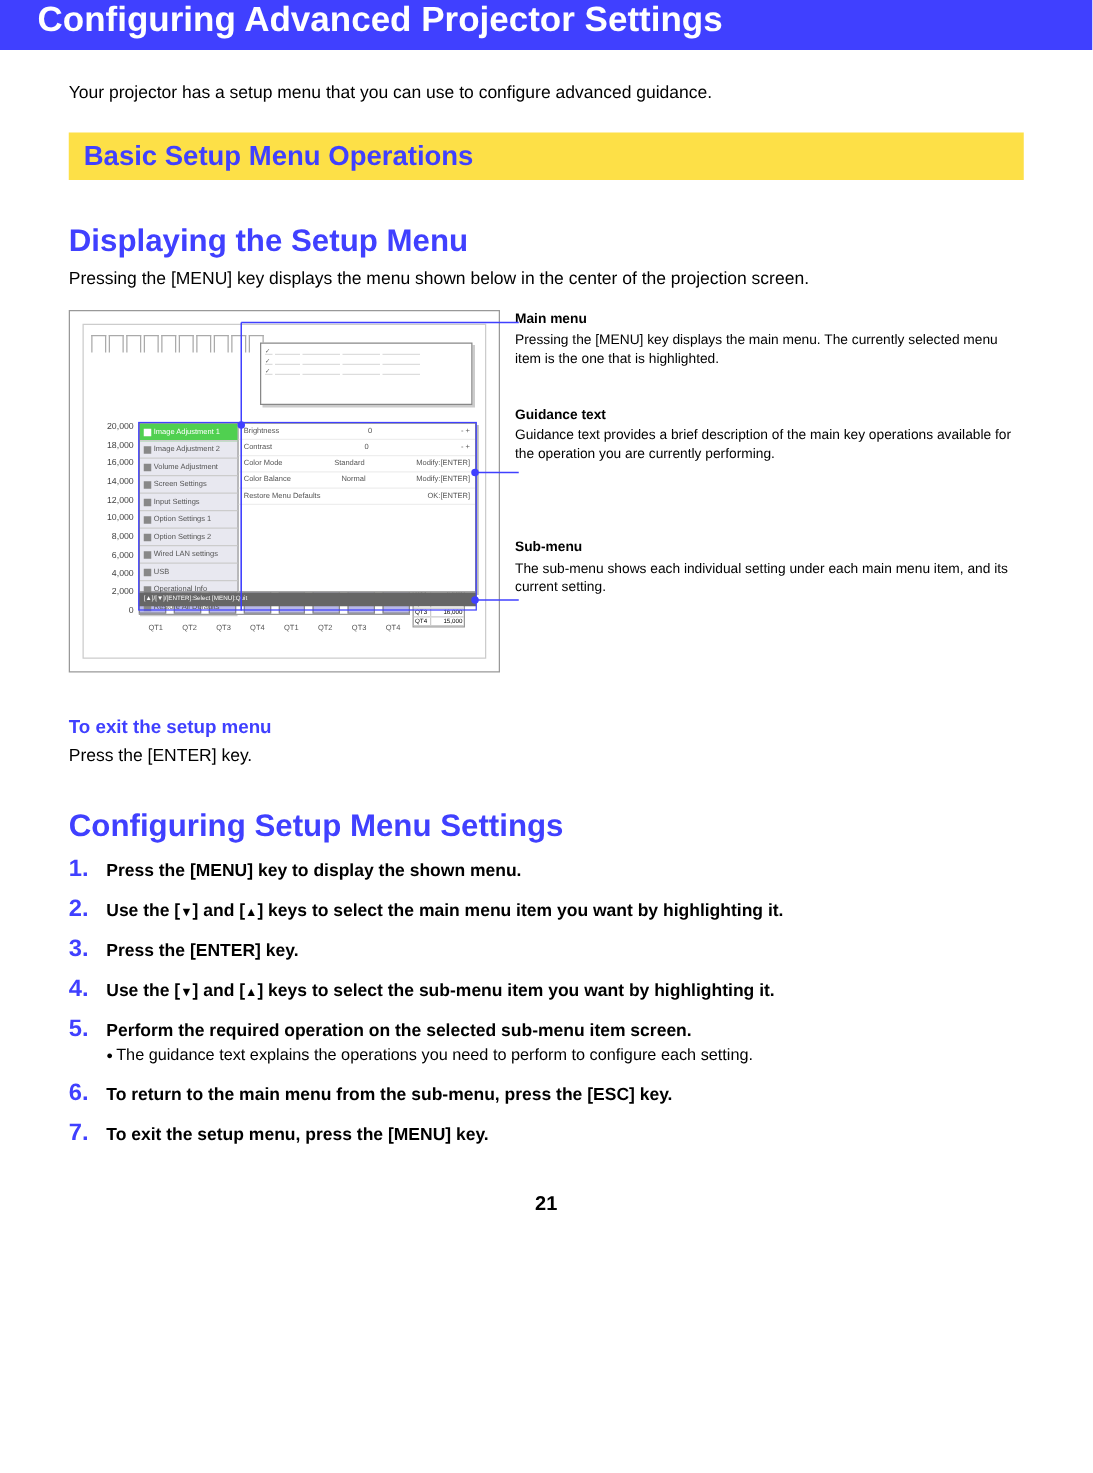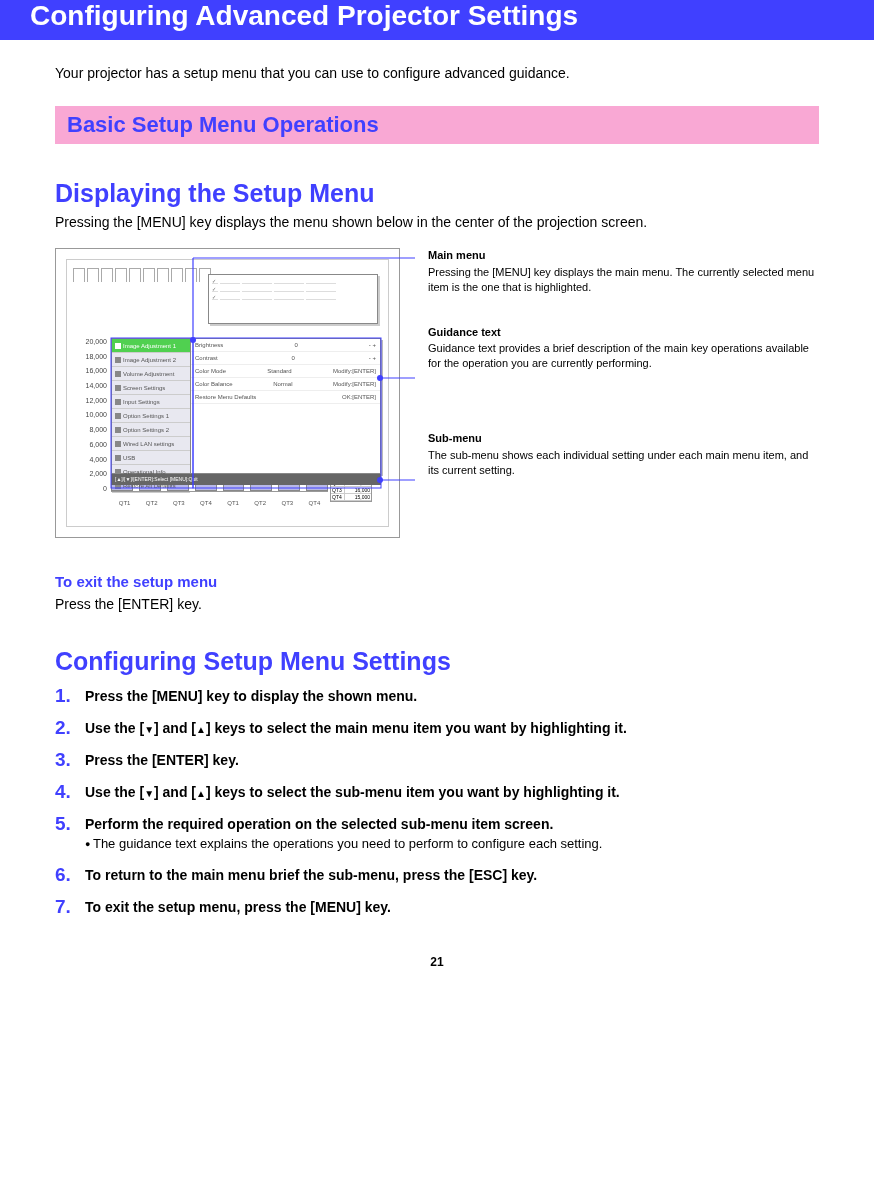--- a/index.html
+++ b/index.html
@@ -1,24 +1,24 @@
 <!DOCTYPE html>
 <html><head>
   <meta charset="utf-8">
   <style>
     * { margin: 0; padding: 0; box-sizing: border-box; }
     body { font-family: Arial, Helvetica, sans-serif; background: #fff; width: 874px; }
     .page-header { background: #4040ff; color: #fff; padding: 0 30px 8px; font-size: 28px; font-weight: bold; }
     .content { padding: 25px 55px 40px; }
     .intro { font-size: 14px; margin-bottom: 25px; }
-    .section-banner { background: #f9a8d4; color: #4040ff; font-size: 22px; font-weight: bold; padding: 6px 12px; margin-bottom: 35px; }
+    .section-banner { background: #fde047; color: #4040ff; font-size: 22px; font-weight: bold; padding: 6px 12px; margin-bottom: 35px; }
     .subheading { color: #4040ff; font-size: 25px; font-weight: bold; margin-bottom: 6px; }
     .subheading-small { color: #4040ff; font-size: 15px; font-weight: bold; margin-bottom: 6px; }
     .body-text { font-size: 14px; margin-bottom: 18px; }
-    .diagram-wrap { display: flex; gap: 28px; margin: 15px 0 35px; align-items: flex-start; }
+    .diagram-wrap { display: flex; gap: 12px; margin: 15px 0 35px; align-items: flex-start; }
     .diagram { width: 345px; height: 290px; border: 1px solid #999; padding: 10px; position: relative; background: #fff; }
     .diagram-inner { border: 1px solid #ccc; height: 100%; padding: 8px 6px; position: relative; background: #fff; }
     .top-tabs { display: flex; gap: 2px; margin-bottom: 6px; }
     .top-tabs span { width: 12px; height: 14px; border: 1px solid #aaa; border-bottom: none; }
     .sheet-box { position: absolute; right: 10px; top: 14px; width: 170px; height: 50px; border: 1px solid #888; background: #fff; box-shadow: 2px 2px 0 #ccc; font-size: 5px; padding: 3px; line-height: 7px; color: #666; }
     .sheet-row { display: flex; gap: 2px; margin-bottom: 2px; }
     .sheet-row span { border-bottom: 1px solid #ddd; height: 6px; }
     .menu-panel { position: absolute; left: 44px; top: 78px; width: 270px; height: 136px; box-shadow: 2px 2px 0 #bbb; display: flex; font-size: 6px; }
     .menu-left { width: 80px; background: #e8e8f0; border: 1px solid #888; }
     .menu-left-item { padding: 3.5px 3px; border-bottom: 1px solid #ccc; color: #555; display: flex; align-items: center; gap: 2px; }
@@ -44,21 +44,21 @@
     .callout-line { stroke: #4040ff; stroke-width: 1.2; fill: none; }
     .callout-dot { fill: #4040ff; }
     .svg-overlay { position: absolute; left: 0; top: 0; pointer-events: none; }
     ol.steps { list-style: none; counter-reset: step; margin-top: 12px; }
     ol.steps > li { counter-increment: step; position: relative; padding-left: 30px; margin-bottom: 16px; font-size: 14px; font-weight: bold; }
     ol.steps > li::before { content: counter(step) "."; position: absolute; left: 0; top: -3px; color: #4040ff; font-size: 19px; font-weight: bold; }
     ol.steps > li .sub { font-weight: normal; font-size: 13px; margin-top: 4px; padding-left: 0; }
     ol.steps > li .sub::before { content: "● "; font-size: 9px; vertical-align: 1px; }
     .tri-down::before { content: "▼"; font-size: 10px; }
     .tri-up::before { content: "▲"; font-size: 10px; }
-    .page-num { text-align: center; font-weight: bold; font-size: 12px; margin-top: 40px; }
+    .page-num { text-align: center; font-weight: bold; font-size: 16px; margin-top: 40px; }
     .annot-wrap { position: relative; }
   </style>
 </head>
 <body>
 
 <div class="page-header">
   <span>Configuring Advanced Projector Settings</span>
 </div>
 
 <div class="content">
@@ -257,18 +257,18 @@
   <h4 class="subheading-small">To exit the setup menu</h4>
   <p class="body-text" style="margin-bottom:35px">Press the [ENTER] key.</p>
 
   <h3 class="subheading">Configuring Setup Menu Settings</h3>
   <ol class="steps" id="steps">
       <li>Press the [MENU] key to display the shown menu.</li>
       <li>Use the [<span class="tri-down"></span>] and [<span class="tri-up"></span>] keys to select the main menu item you want by highlighting it.</li>
       <li>Press the [ENTER] key.</li>
       <li>Use the [<span class="tri-down"></span>] and [<span class="tri-up"></span>] keys to select the sub-menu item you want by highlighting it.</li>
       <li>Perform the required operation on the selected sub-menu item screen.<div class="sub">The guidance text explains the operations you need to perform to configure each setting.</div></li>
-      <li>To return to the main menu brief the sub-menu, press the [ESC] key.</li>
+      <li>To return to the main menu from the sub-menu, press the [ESC] key.</li>
       <li>To exit the setup menu, press the [MENU] key.</li>
     </ol>
 
   <div class="page-num">21</div>
 </div>
 
 </body></html>

